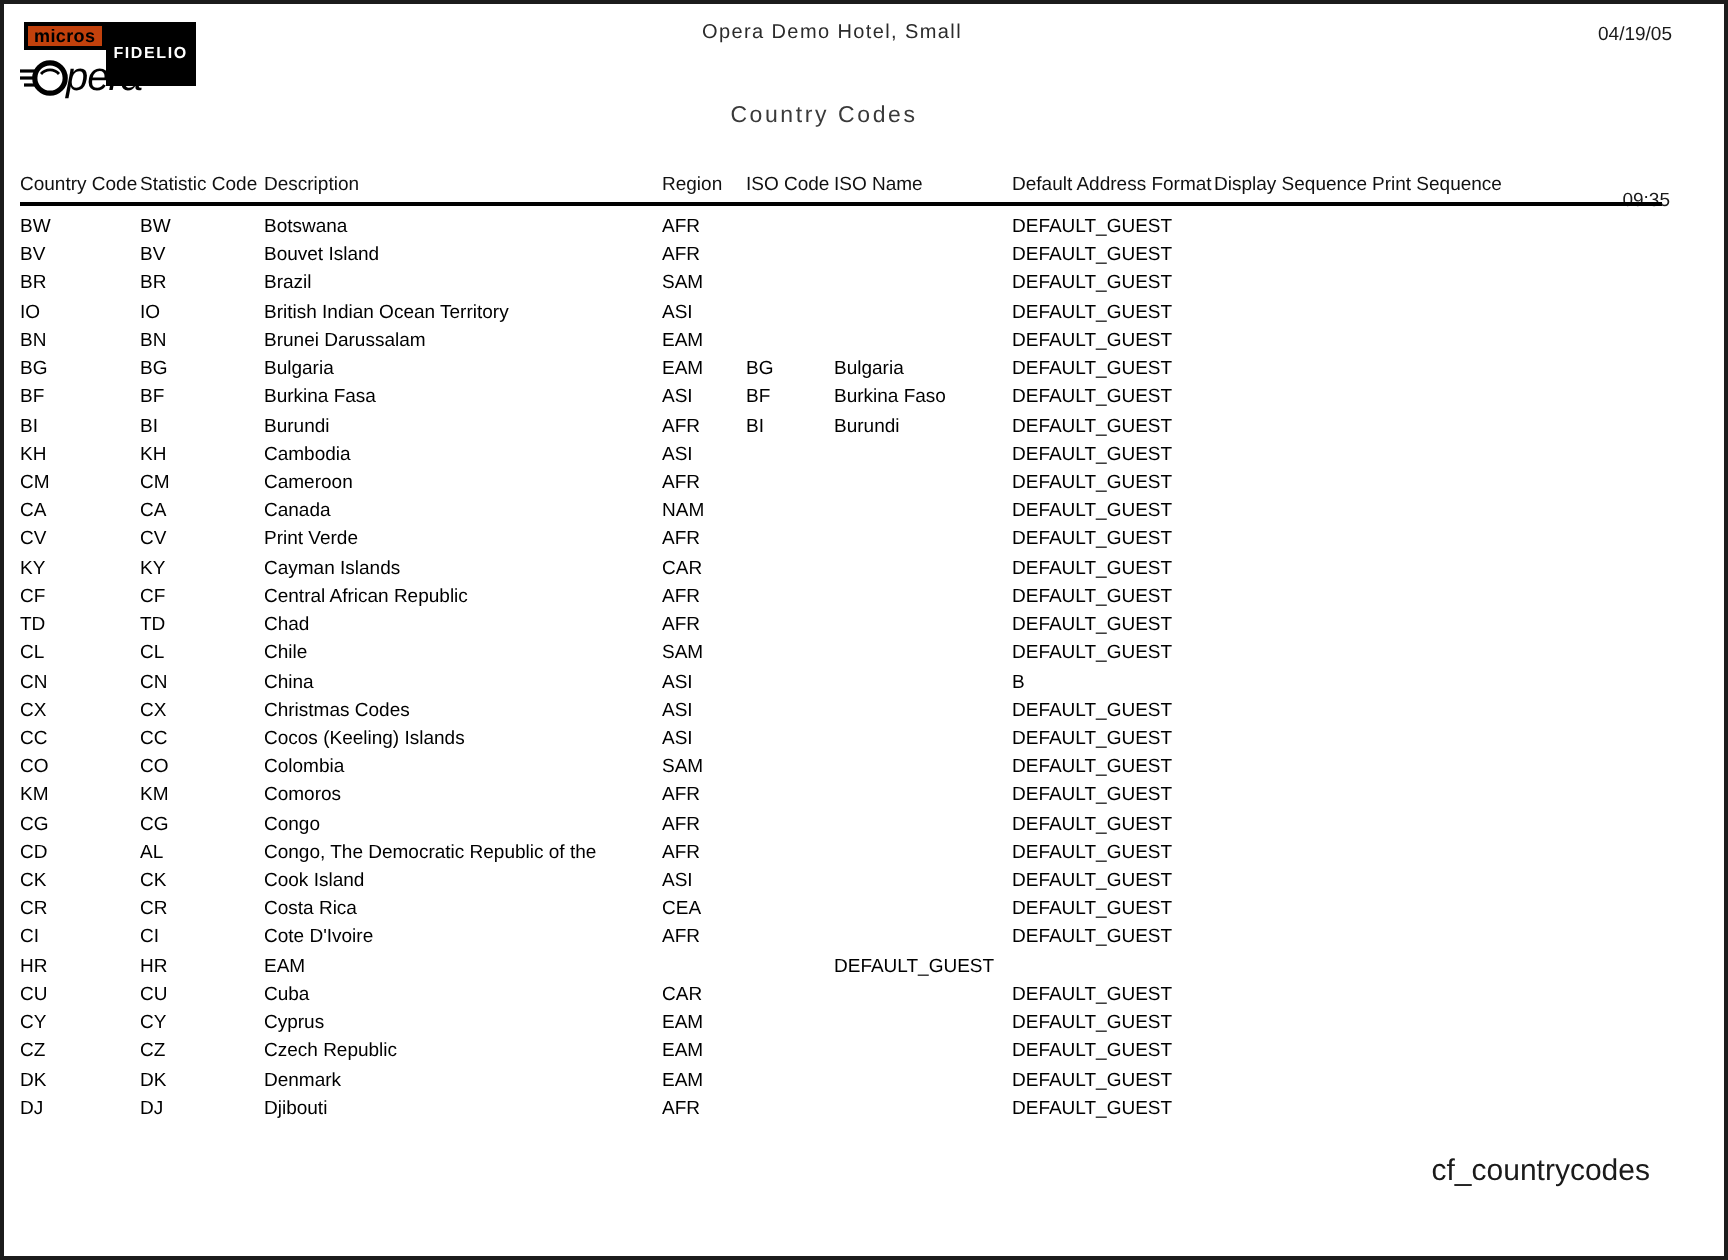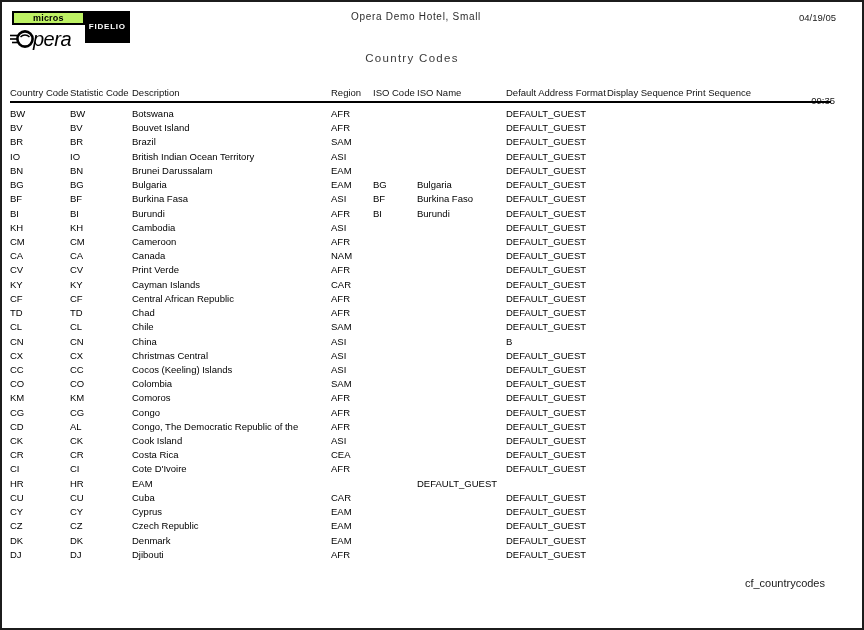--- a/index.html
+++ b/index.html
@@ -13,23 +13,23 @@
     border: 2px solid #1c1c1c;
     overflow: hidden;
   }
   
   .mf-logo {
     position: absolute; left: 10px; top: 9px;
     display: flex; align-items: stretch;
     height: 14px;
   }
   .mf-micros {
-    border: 2px solid #000; background: #bef264; color: #000;
+    border: 2px solid #000; background: #c2410c; color: #000;
     font-weight: bold; font-size: 9px; line-height: 10px;
-    padding: 0 19px; letter-spacing: 0.2px;
+    padding: 0 3px; letter-spacing: 0.2px;
     display: flex; align-items: center;
   }
   .mf-fidelio {
     background: #000; color: #fff;
     font-weight: bold; font-size: 8px; line-height: 10px;
     padding: 16px 4px; letter-spacing: 0.8px;
     display: flex; align-items: center;
   }
   .opera-logo {
     position: absolute; left: 8px; top: 26px;
@@ -76,21 +76,21 @@
     font-size: 9.5px; color: #111; line-height: 10px; white-space: nowrap;
   }
   .tbody { margin-top: 5px; }
   .trow { height: 14.22px; }
   .trow .cell {
     font-size: 9.5px; color: #000; line-height: 11px; white-space: nowrap;
     overflow: hidden;
   }
   .footer-ref {
     position: absolute; right: 37px; top: 575px;
-    font-size: 11px; color: #1a1a1a;
+    font-size: 15px; color: #1a1a1a;
   }
 </style>
 </head>
 <body>
 
 <div class="page">
 
   <div class="mf-logo">
     <span class="mf-micros">micros</span>
       <span class="mf-fidelio">FIDELIO</span>
@@ -310,21 +310,21 @@
           <div class="cell">ASI</div>
           <div class="cell"></div>
           <div class="cell"></div>
           <div class="cell">B</div>
           <div class="cell"></div>
           <div class="cell"></div>
         </div>
         <div class="trow">
           <div class="cell">CX</div>
           <div class="cell">CX</div>
-          <div class="cell">Christmas Central</div>
+          <div class="cell">Christmas Codes</div>
           <div class="cell">ASI</div>
           <div class="cell"></div>
           <div class="cell"></div>
           <div class="cell">DEFAULT_GUEST</div>
           <div class="cell"></div>
           <div class="cell"></div>
         </div>
         <div class="trow">
           <div class="cell">CC</div>
           <div class="cell">CC</div>

